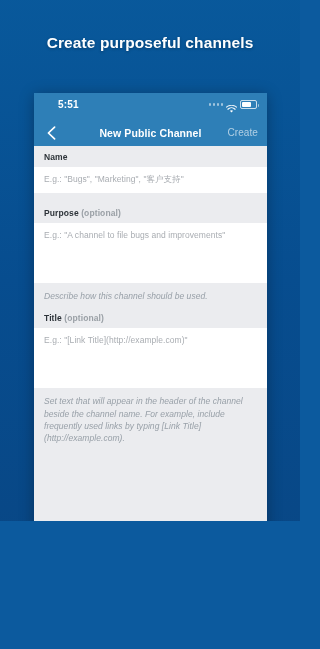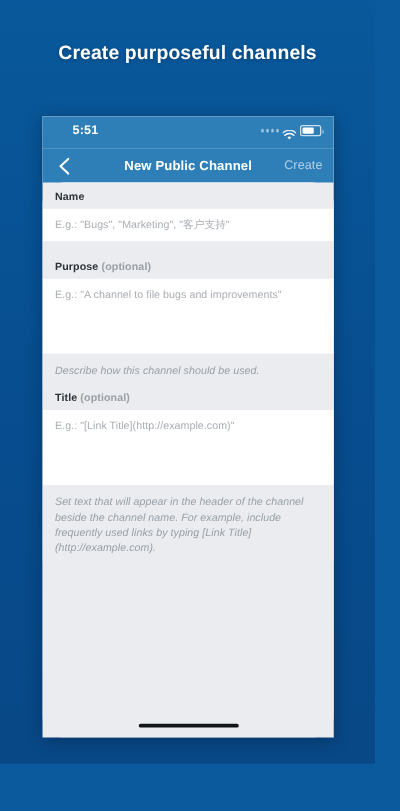--- a/index.html
+++ b/index.html
@@ -10,21 +10,21 @@
     width: 300px;
     height: 649px;
     overflow: hidden;
     font-family: "Liberation Sans", sans-serif;
     background: #0c5a9e;
   }
 
   .screenshot {
     position: relative;
     width: 300px;
-    height: 611px;
+    height: 521px;
     overflow: hidden;
   }
 
   
   .bg-photo {
     position: absolute;
     inset: 0;
     background:
       radial-gradient(ellipse 70px 90px at 262px 58px, rgba(60,150,175,.75) 0%, rgba(25,95,150,0) 70%),
       radial-gradient(ellipse 55px 70px at 225px 30px, rgba(40,120,160,.55) 0%, rgba(20,90,145,0) 72%),

